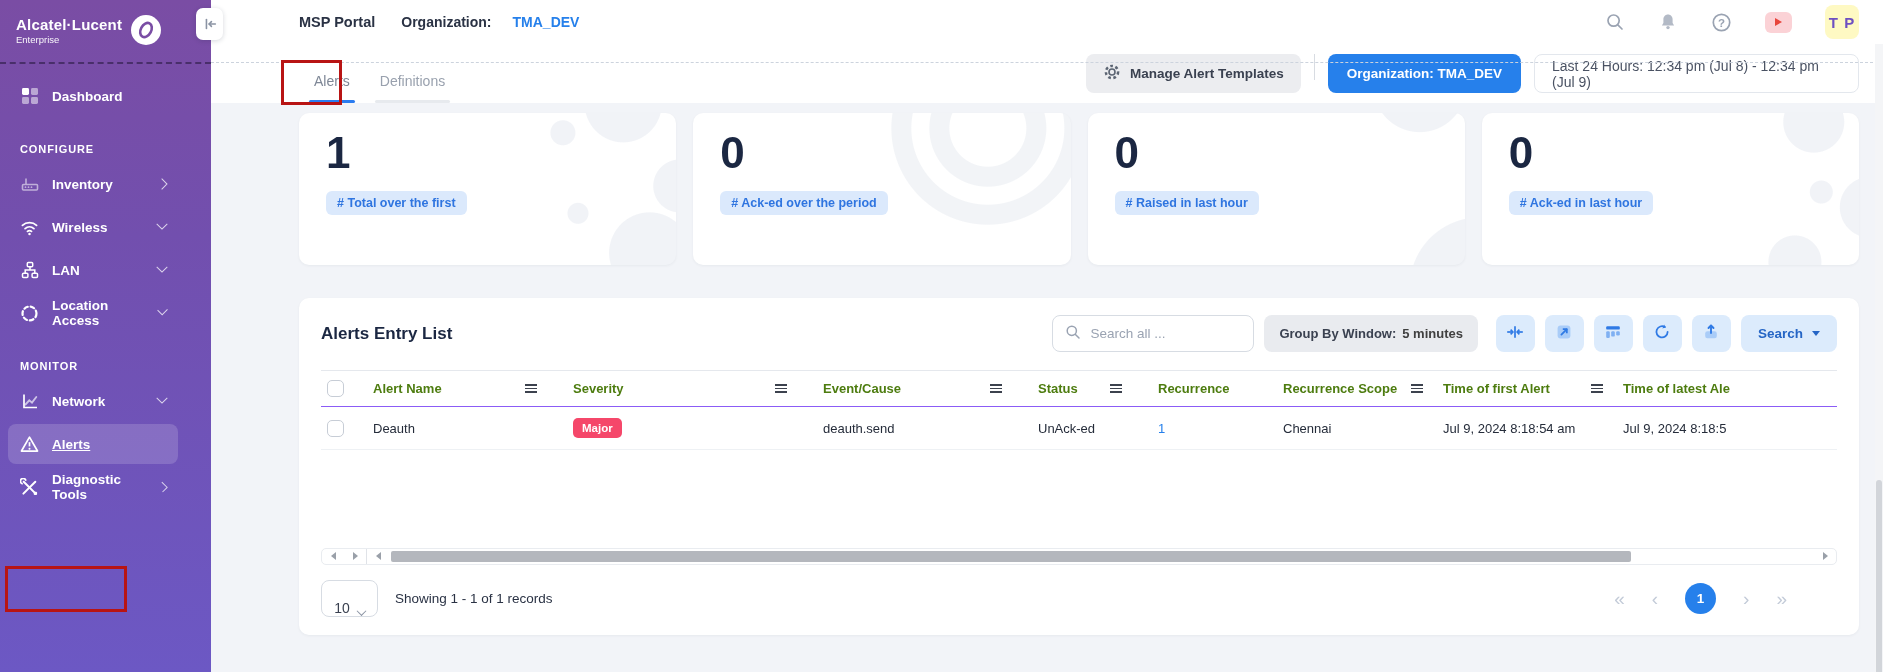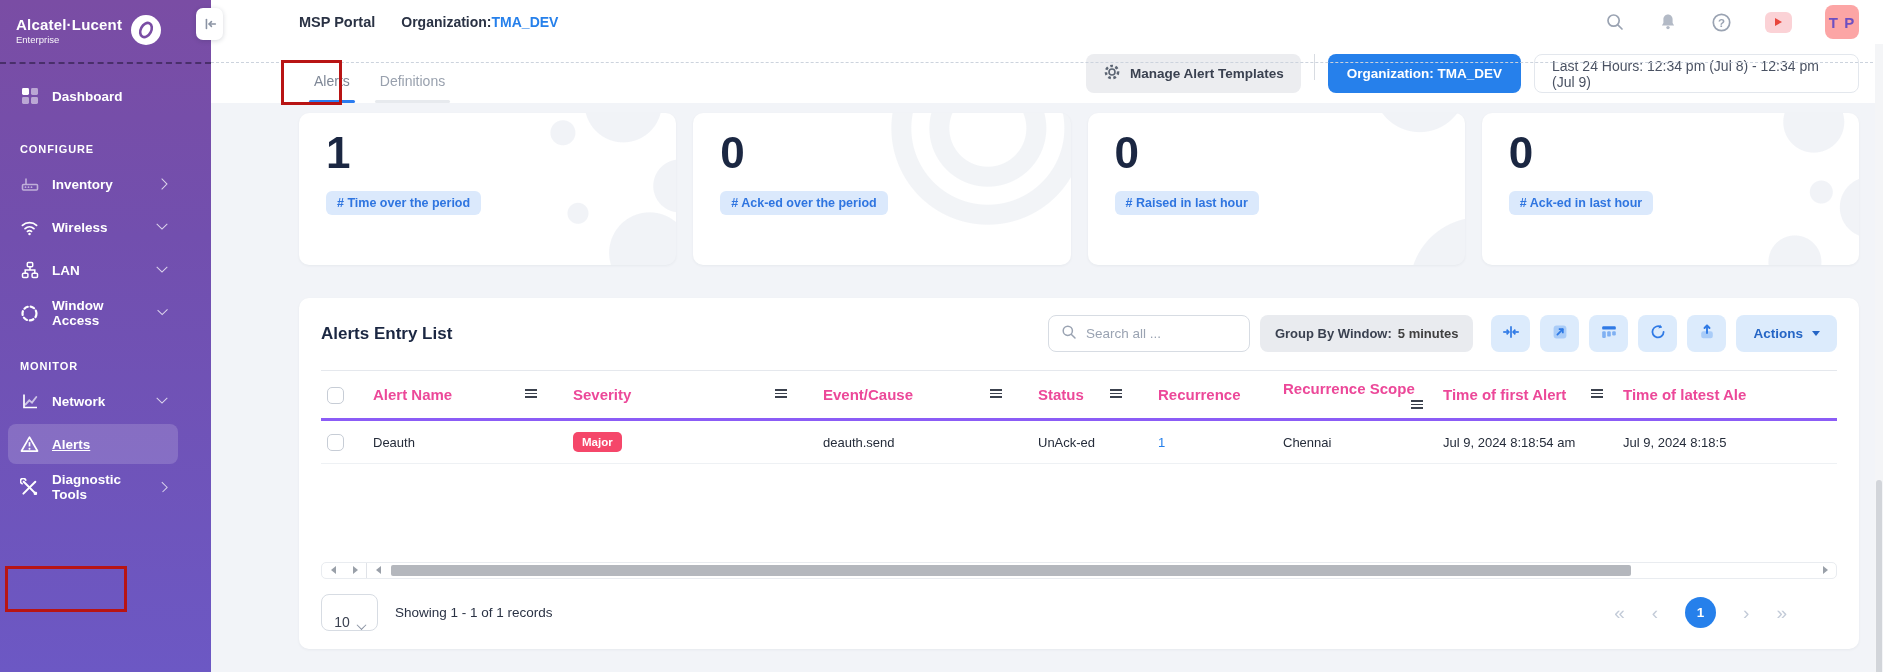--- a/index.html
+++ b/index.html
@@ -29,26 +29,26 @@
 
   
   .dash-side { position:absolute; left:0; top:62px; width:211px; border-top:2px dashed rgba(25,15,45,.5); z-index:5; }
   .dash-main { position:absolute; left:211px; top:62px; width:1672px; border-top:1px dashed #ccd3dd; z-index:5; }
 
   
   .main { flex:1; display:flex; flex-direction:column; }
   .topbar { height:44px; background:#fff; display:flex; align-items:center; padding:0 24px 0 88px; }
   .tb-title { font-size:14.5px; font-weight:700; color:#2a3244; }
   .tb-org { margin-left:26px; font-size:14px; font-weight:700; color:#2a3244; }
-  .tb-orgval { margin-left:0; font-size:14px; font-weight:700; color:#2680eb; }
+  .tb-orgval { margin-left:21px; font-size:14px; font-weight:700; color:#2680eb; }
   .tb-icons { margin-left:auto; display:flex; align-items:center; gap:33px; }
   .tb-icobtn { cursor:pointer; display:flex; align-items:center; justify-content:center; }
   .yt-badge { width:27px; height:21px; background:#fbd2d6; border-radius:6px; display:flex; align-items:center; justify-content:center; }
   .yt-tri { width:0; height:0; border-left:7px solid #e8453c; border-top:4.5px solid transparent; border-bottom:4.5px solid transparent; }
-  .avatar { width:34px; height:34px; background:#fca5a5; border-radius:8px; display:flex; align-items:center; justify-content:center; color:#6d4fc1; font-weight:700; font-size:15px; letter-spacing:1px; cursor:pointer; }
+  .avatar { width:34px; height:34px; background:#fef9c3; border-radius:8px; display:flex; align-items:center; justify-content:center; color:#6d4fc1; font-weight:700; font-size:15px; letter-spacing:1px; cursor:pointer; }
 
   .tabbar { height:59px; background:#fff; display:flex; align-items:flex-end; padding:0 24px 0 88px; position:relative; }
   .tabs { display:flex; align-items:flex-end; height:100%; }
   .tab { padding:0 15px 14px; font-size:14px; color:#99a1ae; position:relative; cursor:pointer; }
   .tab .tab-ul { position:absolute; left:10px; right:10px; bottom:0; height:3px; border-radius:2px; }
   .tab.active { color:#7e8796; }
   .tab.active .tab-ul { background:#2b7cf0; }
   .tab.inactive .tab-ul { background:#e7eaee; }
   .tabbar-right { margin-left:auto; display:flex; align-items:flex-start; gap:13px; padding-bottom:10px; }
   .btn-gray { display:flex; align-items:center; gap:9px; background:#ecedf0; border:none; border-radius:8px; height:39px; padding:0 17px; font-family:inherit; font-size:13.5px; font-weight:700; color:#3a4150; cursor:pointer; }
@@ -78,21 +78,21 @@
   .search-box input::placeholder { color:#9aa3b2; }
   .groupby-btn { display:flex; align-items:center; gap:6px; background:#e9ebef; border:none; border-radius:8px; height:37px; padding:0 15px; font-family:inherit; font-size:13px; font-weight:700; color:#3a4150; cursor:pointer; margin-right:8px; }
   .groupby-btn .gb-val { color:#404040; }
   .icon-btn { width:39px; height:37px; background:#dcebfc; border:none; border-radius:8px; display:flex; align-items:center; justify-content:center; cursor:pointer; }
   .actions-btn { display:flex; align-items:center; gap:9px; background:#dcebfc; border:none; border-radius:8px; height:37px; padding:0 17px; font-family:inherit; font-size:13.5px; font-weight:700; color:#2565c5; cursor:pointer; }
   .caret-down { width:0; height:0; border-left:4.5px solid transparent; border-right:4.5px solid transparent; border-top:5px solid #2565c5; }
 
   
   .tbl-wrap { margin:0 22px; }
   table.tbl { width:100%; border-collapse:collapse; table-layout:fixed; }
-  .tbl th { text-align:left; font-size:15px; font-weight:700; color:#ec4899; padding:9px 6px; border-top:1px solid #e5e8ed; border-bottom:3px solid #8b5cf6; white-space:nowrap; overflow:hidden; }
+  .tbl th { text-align:left; font-size:13px; font-weight:700; color:#4d7c0f; padding:9px 6px; border-top:1px solid #e5e8ed; border-bottom:1px solid #8b5cf6; white-space:nowrap; overflow:hidden; }
   .tbl td { font-size:13px; color:#252c3a; padding:11px 6px; border-bottom:1px solid #eef1f4; white-space:nowrap; overflow:hidden; }
   .hamb { float:right; margin-right:24px; margin-top:3px; width:12px; height:9px; background:linear-gradient(#3c424e 0 1.6px, transparent 1.6px 3.6px, #3c424e 3.6px 5.2px, transparent 5.2px 7.2px, #3c424e 7.2px 8.8px); cursor:pointer; }
   .cbx { display:inline-block; width:17px; height:17px; border:1.7px solid #c7cdd6; border-radius:5px; background:#fff; vertical-align:middle; cursor:pointer; }
   .sev-badge { display:inline-block; background:#f5476a; color:#fff; font-size:11.5px; font-weight:700; padding:4px 9px; border-radius:5px; }
   .link-blue { color:#2680eb; cursor:pointer; }
   .tbl-spacer { height:98px; border-bottom:none; }
 
   
   .hscroll { margin:0 22px; height:17px; border:1px solid #e9ecf0; border-radius:5px; display:flex; align-items:center; }
   .hs-btn { width:22px; height:100%; display:flex; align-items:center; justify-content:center; cursor:pointer; }
@@ -190,21 +190,21 @@
         <span class="nav-label">LAN</span>
         <span class="chev chev-d"></span>
       </div>
 
       <div class="nav-item">
         <span class="nav-ic">
           <svg width="19" height="19" viewBox="0 0 18 18">
               <circle cx="9" cy="9" r="6.6" fill="none" stroke="#fff" stroke-width="2.1" stroke-dasharray="3.6 2.8" stroke-linecap="round"></circle>
             </svg>
         </span>
-        <span class="nav-label">Window Access</span>
+        <span class="nav-label">Location Access</span>
         <span class="chev chev-d"></span>
       </div>
 
       <div class="nav-section">MONITOR</div>
 
       <div class="nav-item">
         <span class="nav-ic">
           <svg width="18" height="18" viewBox="0 0 18 18">
               <path d="M3 2.5 V15.5 H16" fill="none" stroke="#fff" stroke-width="1.7"></path>
               <path d="M4.5 12.5 L8.3 8.3 L11 10.6 L15.3 5" fill="none" stroke="#fff" stroke-width="1.9" opacity=".65" stroke-linecap="round"></path>
@@ -298,21 +298,21 @@
         <button class="btn-blue">Organization: TMA_DEV</button>
         <div class="date-box">Last 24 Hours: 12:34 pm (Jul 8) - 12:34 pm (Jul 9)</div>
       </div>
     </div>
 
     <div class="content">
 
       <div class="stats-row">
         <div class="stat-card p1">
           <div class="stat-value">1</div>
-          <span class="stat-badge"># Time over the period</span>
+          <span class="stat-badge"># Total over the first</span>
         </div>
         <div class="stat-card p2">
           <div class="stat-value">0</div>
           <span class="stat-badge"># Ack-ed over the period</span>
         </div>
         <div class="stat-card p3">
           <div class="stat-value">0</div>
           <span class="stat-badge"># Raised in last hour</span>
         </div>
         <div class="stat-card p4">
@@ -379,21 +379,21 @@
             <button class="icon-btn">
               <span>
                 <svg width="18" height="18" viewBox="0 0 18 18">
                     <rect x="3.2" y="8.2" width="11.6" height="7" rx="2.2" fill="#a9ccf8"></rect>
                     <line x1="9" y1="2.6" x2="9" y2="10" stroke="#2f7ae5" stroke-width="1.9" stroke-linecap="round"></line>
                     <path d="M6.5 5 L9 2.5 L11.5 5" fill="none" stroke="#2f7ae5" stroke-width="1.9" stroke-linejoin="round" stroke-linecap="round"></path>
                   </svg>
               </span>
             </button>
             <button class="actions-btn">
-              <span>Actions</span>
+              <span>Search</span>
               <span class="caret-down"></span>
             </button>
           </div>
         </div>
 
         <div class="tbl-wrap">
           <table class="tbl">
             <colgroup>
               <col style="width:46px">
                 <col style="width:200px">

